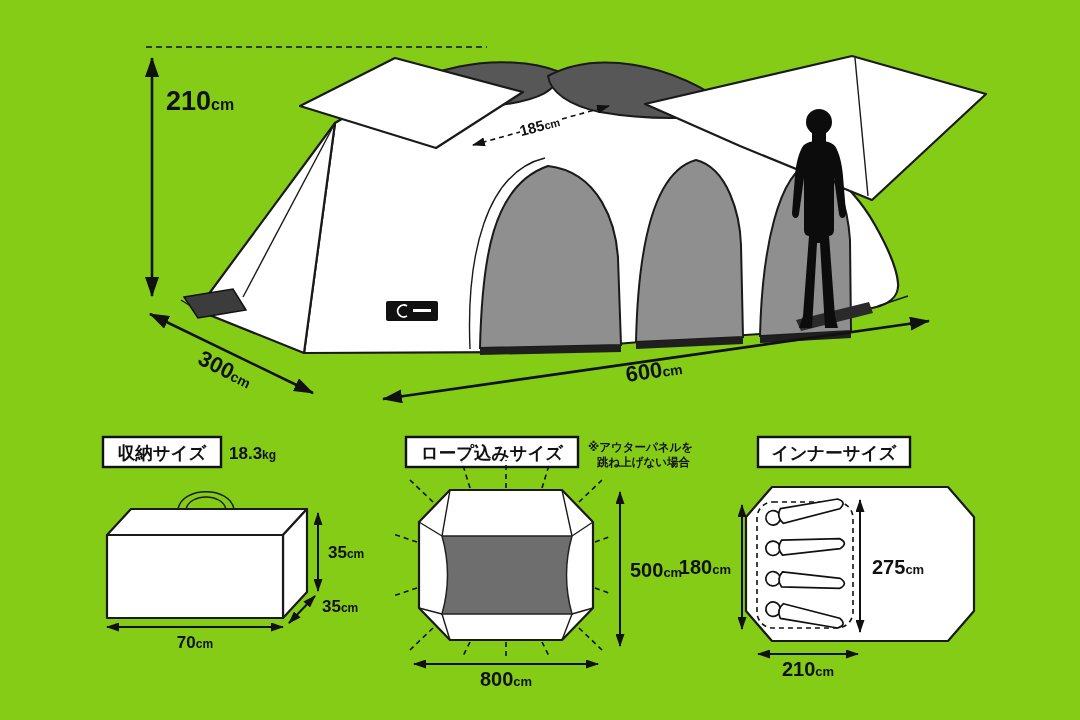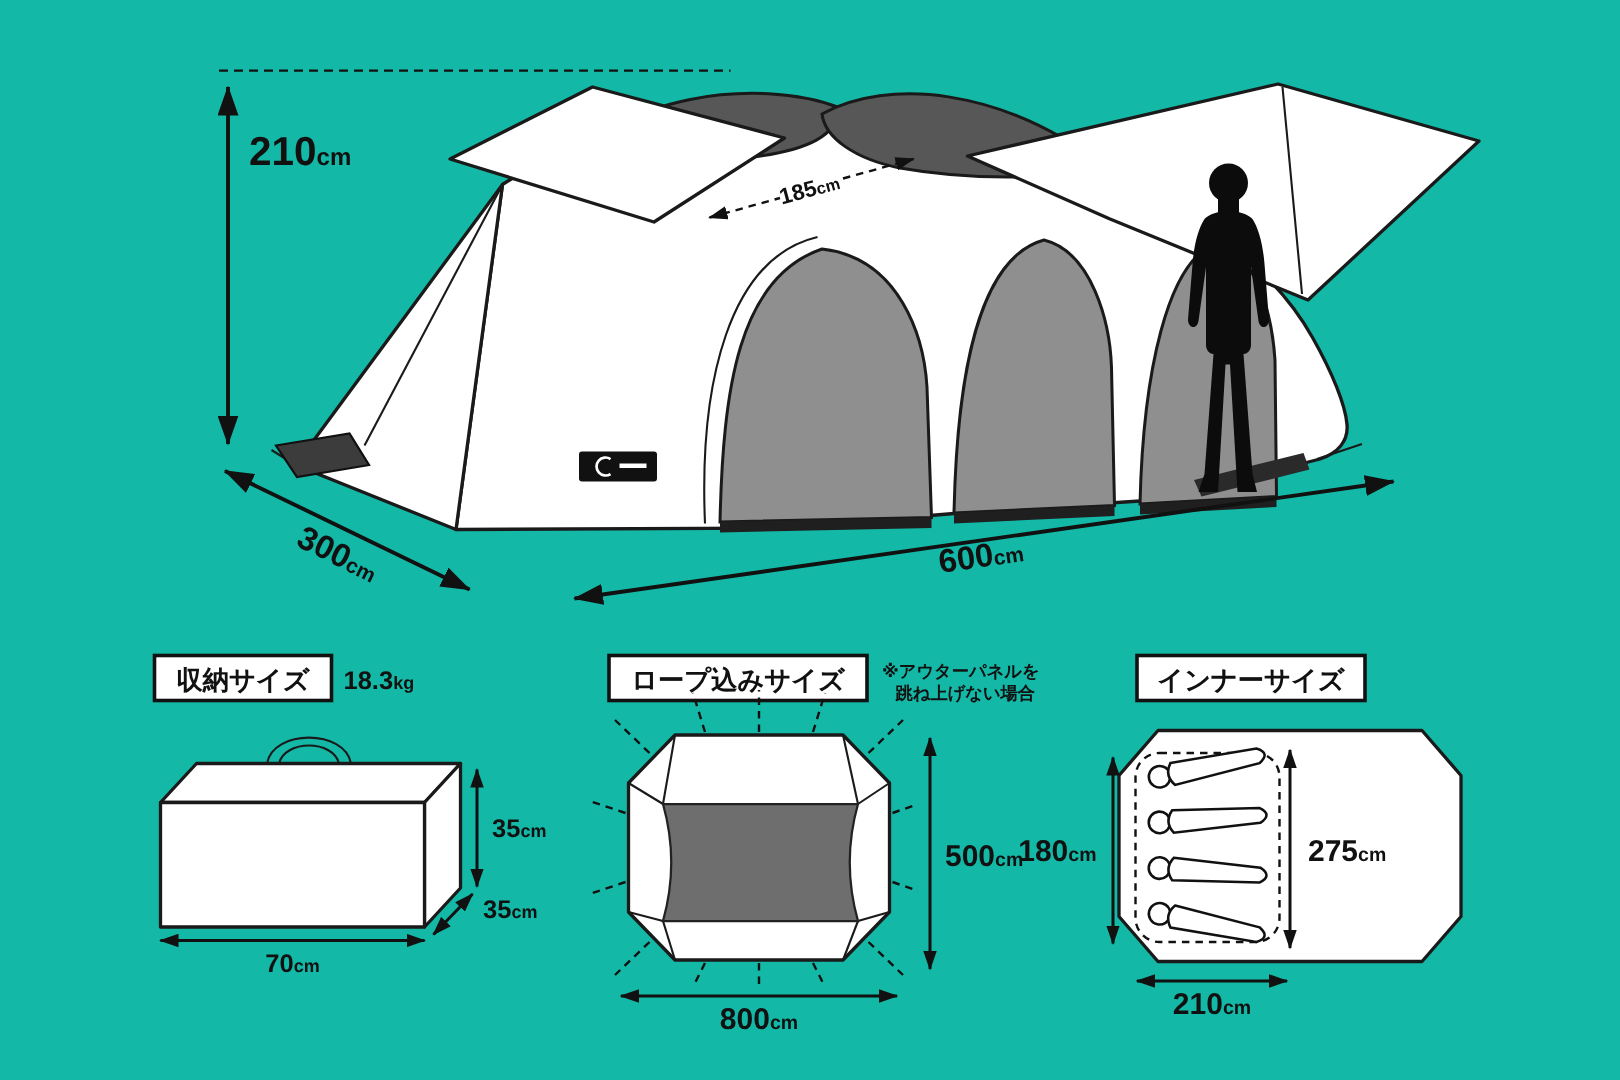--- a/index.html
+++ b/index.html
@@ -1,16 +1,16 @@
 <!DOCTYPE html>
 <html><head>
 <meta charset="utf-8">
 <style>
   html,body{margin:0;padding:0;background:#fff;}
-  .page{width:1080px;height:720px;background:#14b8a6;position:relative;overflow:hidden;}
+  .page{width:1080px;height:720px;background:#84cc16;position:relative;overflow:hidden;}
   svg{display:block;}
   text{font-family:"Liberation Sans","DejaVu Sans",sans-serif;font-weight:700;fill:#111;}
   .num-xl{font-size:27px;} .unit-xl{font-size:16px;}
   .num-lg{font-size:22px;} .unit-lg{font-size:14px;}
   .num-md{font-size:20px;} .unit-md{font-size:13px;}
   .num-sm{font-size:17px;} .unit-sm{font-size:12px;}
   .num-xs{font-size:15px;} .unit-xs{font-size:11px;}
   .title-text{font-size:17.5px;}
   .note-text{font-size:11.5px;}
   .outline{fill:#ffffff;stroke:#1a1a1a;stroke-width:2.2;stroke-linejoin:round;}

